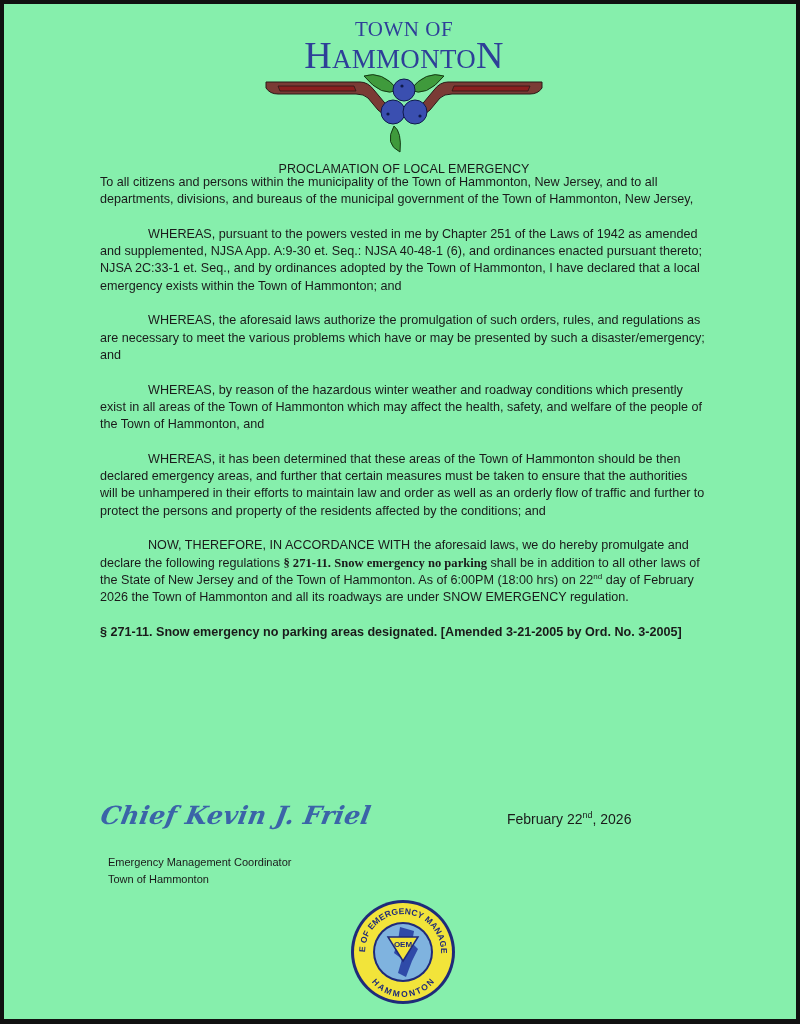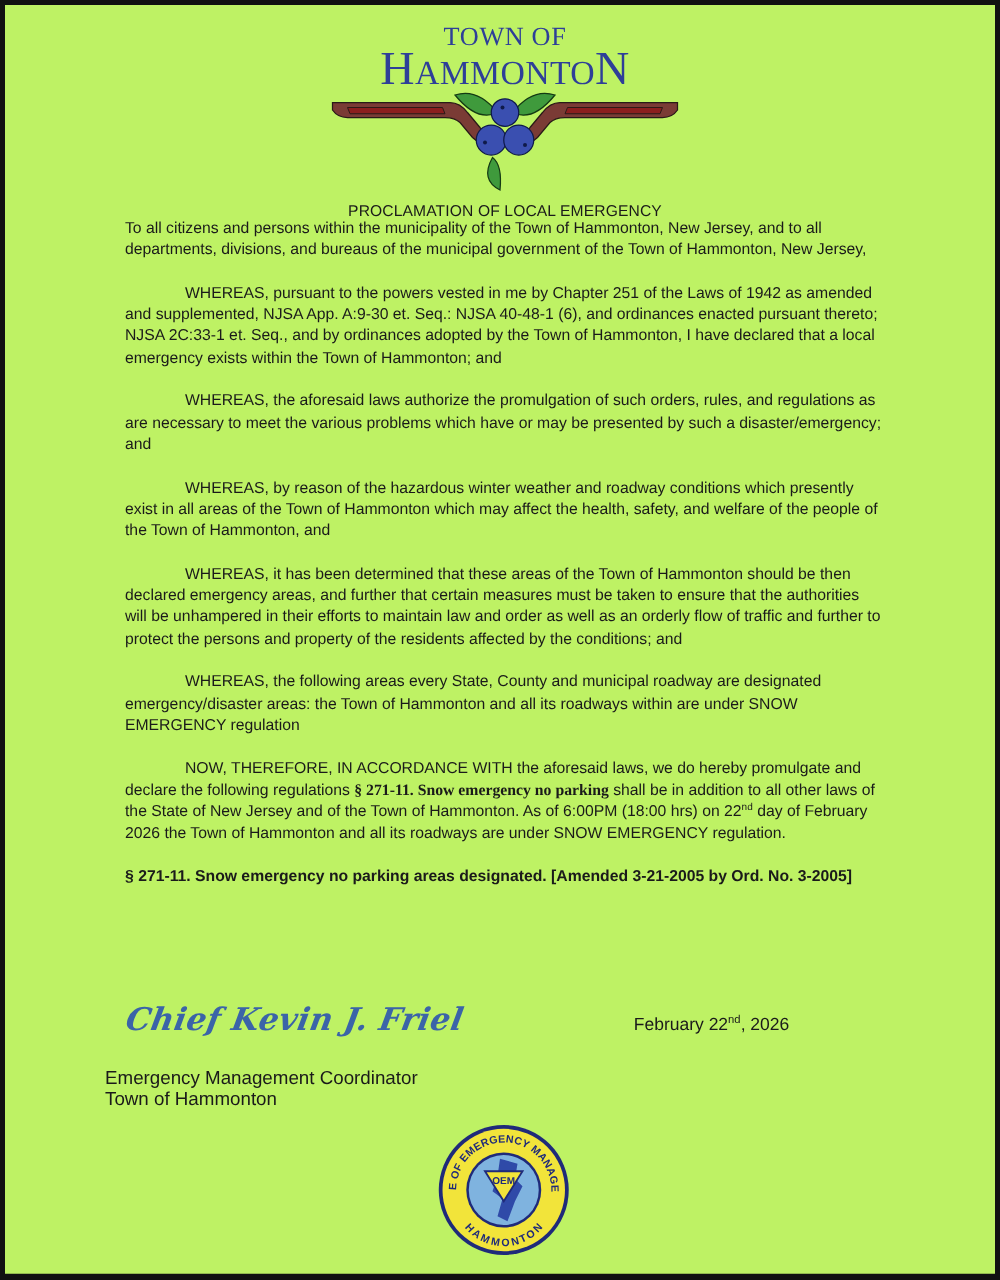--- a/index.html
+++ b/index.html
@@ -3,21 +3,21 @@
   <meta charset="utf-8">
   <style>
     * { box-sizing: border-box; margin: 0; padding: 0; }
     html, body { width: 800px; height: 1024px; background: #ffffff; overflow: hidden; }
     body { position: relative; font-family: "Liberation Sans", "DejaVu Sans", sans-serif; color: #1a1a1a; }
 
     .page-frame {
       position: absolute; left: 0; top: 0; width: 800px; height: 1024px;
       border-top: 4px solid #111; border-left: 4px solid #111;
       border-right: 4px solid #111; border-bottom: 5px solid #111;
-      background: #bef264;
+      background: #86efac;
       padding-left: 41px;
     }
 
     
     .logo { position: absolute; left: 260px; top: 6px; width: 280px; height: 140px; }
     .logo-town-of {
       position: absolute; left: 0; width: 100%; top: 8px; text-align: center;
       font-family: "Liberation Serif", "DejaVu Serif", serif; color: #2e3f98;
       font-size: 21px; letter-spacing: 0.5px; line-height: 22px;
     }
@@ -51,21 +51,21 @@
       position: absolute; left: 97px; top: 797px;
       font-family: "DejaVu Serif", "Liberation Serif", serif; font-style: italic; font-weight: bold;
       color: #3b64a8; font-size: 25px; letter-spacing: 0.3px; transform: skewX(-10deg);
     }
     .sig-date {
       position: absolute; left: 503px; top: 807px; font-size: 14px; color: #1a1a1a;
     }
     .sig-date sup { font-size: 9px; line-height: 0; vertical-align: 6px; }
 
     .sig-block {
-      position: absolute; left: 80px; top: 850px; font-size: 15px; line-height: 17px; color: #1a1a1a;
+      position: absolute; left: 104px; top: 850px; font-size: 11px; line-height: 17px; color: #1a1a1a;
     }
 
     
     .seal { position: absolute; left: 344px; top: 893px; width: 110px; height: 110px; }
   </style>
 </head>
 <body>
 
 <div class="page-frame">
 
@@ -94,21 +94,20 @@
   </div>
 
   <div class="doc-title">PROCLAMATION OF LOCAL EMERGENCY</div>
 
   <div class="doc-body">
     <p>To all citizens and persons within the municipality of the Town of Hammonton, New Jersey, and to all departments, divisions, and bureaus of the municipal government of the Town of Hammonton, New Jersey,</p>
     <p class="indent">WHEREAS, pursuant to the powers vested in me by Chapter 251 of the Laws of 1942 as amended and supplemented, NJSA App. A:9-30 et. Seq.: NJSA 40-48-1 (6), and ordinances enacted pursuant thereto; NJSA 2C:33-1 et. Seq., and by ordinances adopted by the Town of Hammonton, I have declared that a local emergency exists within the Town of Hammonton; and</p>
     <p class="indent">WHEREAS, the aforesaid laws authorize the promulgation of such orders, rules, and regulations as are necessary to meet the various problems which have or may be presented by such a disaster/emergency; and</p>
     <p class="indent">WHEREAS, by reason of the hazardous winter weather and roadway conditions which presently exist in all areas of the Town of Hammonton which may affect the health, safety, and welfare of the people of the Town of Hammonton, and</p>
     <p class="indent">WHEREAS, it has been determined that these areas of the Town of Hammonton should be then declared emergency areas, and further that certain measures must be taken to ensure that the authorities will be unhampered in their efforts to maintain law and order as well as an orderly flow of traffic and further to protect the persons and property of the residents affected by the conditions; and</p>
-    <p class="indent">WHEREAS, the following areas every State, County and municipal roadway are designated emergency/disaster areas: the Town of Hammonton and all its roadways within are under SNOW EMERGENCY regulation</p>
     <p class="indent"><span>NOW, THEREFORE, IN ACCORDANCE WITH the aforesaid laws, we do hereby promulgate and declare the following regulations </span><b>§ 271-11. Snow emergency no parking</b><span> shall be in addition to all other laws of the State of New Jersey and of the Town of Hammonton.   As of 6:00PM (18:00 hrs) on 22</span><sup>nd</sup><span> day of February 2026 the Town of Hammonton and all its roadways are under SNOW EMERGENCY regulation.</span></p>
     <p class="heading">§ 271-11. Snow emergency no parking areas designated. [Amended 3-21-2005 by Ord. No. 3-2005]</p>
   </div>
 
   <div class="signature">Chief Kevin J. Friel</div>
   <div class="sig-date"><span>February 22</span><sup>nd</sup><span>, 2026</span></div>
   <div class="sig-block">
     <div>Emergency Management Coordinator</div>
     <div>Town of Hammonton</div>
   </div>

